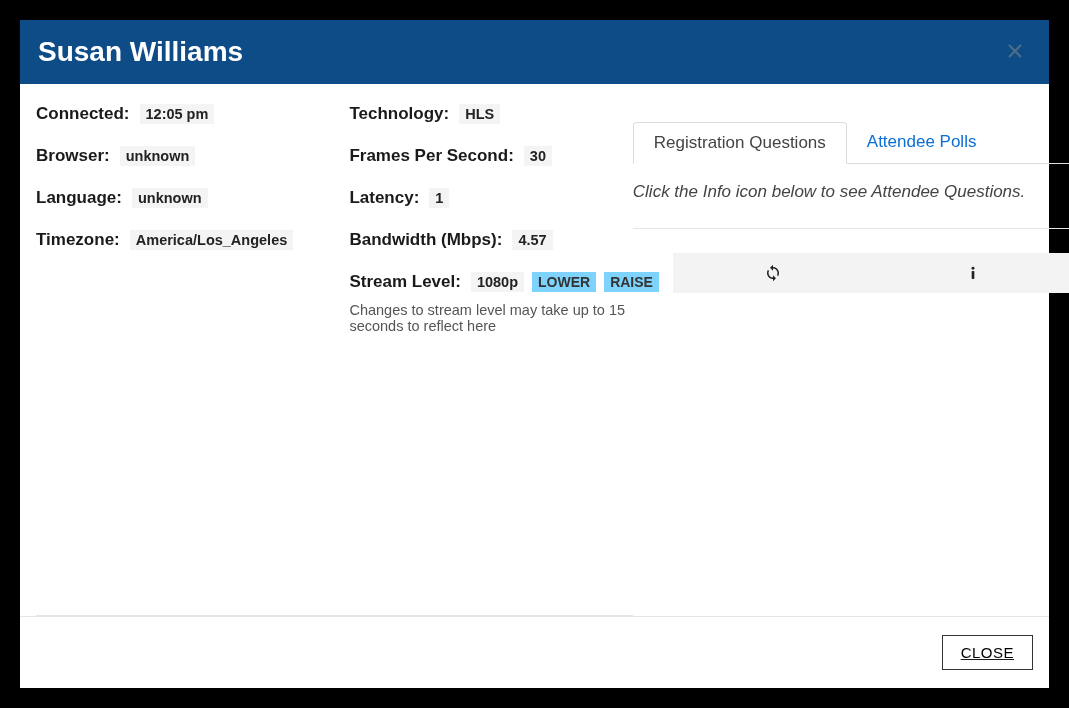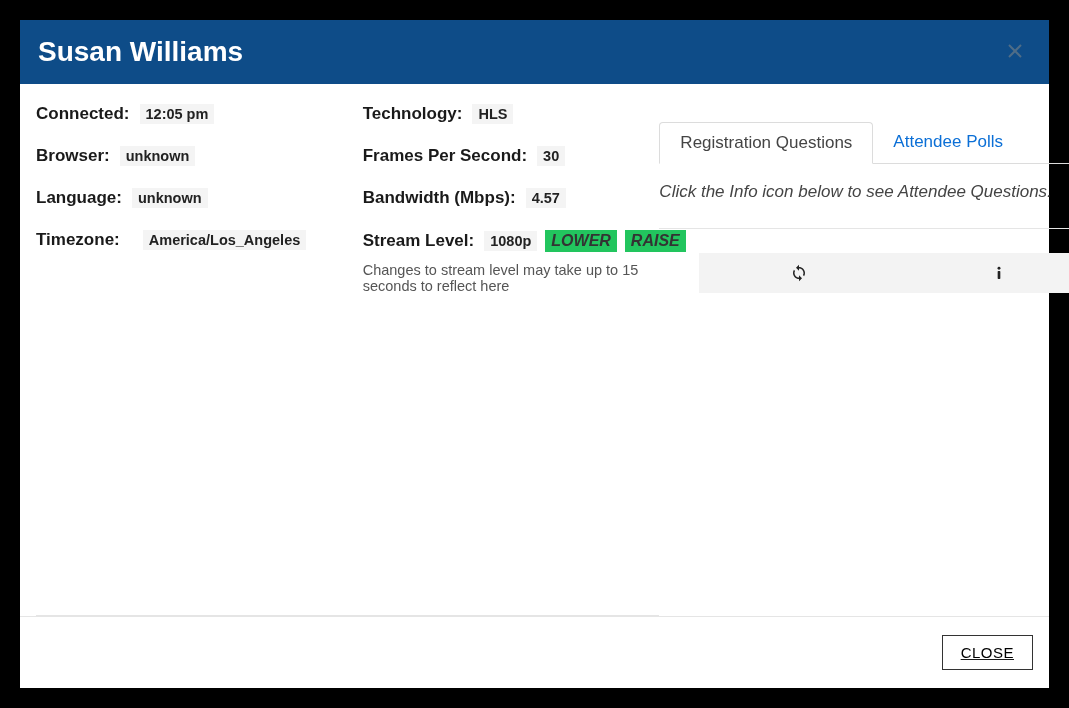--- a/index.html
+++ b/index.html
@@ -55,42 +55,41 @@
     padding-bottom: 18px;
     border-bottom: 1px solid #e5e5e5;
   }
   .col { flex: 1; min-width: 0; }
   .info-row {
     display: flex;
     align-items: center;
     margin-bottom: 22px;
     font-size: 17px;
   }
-  .info-row:last-child { margin-bottom: 0; gap: 13px; }
+  .info-row:last-child { margin-bottom: 0; }
   .info-label {
     font-weight: 700;
     margin-right: 10px;
     white-space: nowrap;
   }
   .info-value {
     font-size: 14.5px;
     font-weight: 600;
     background: #f4f4f4;
     padding: 2px 6px;
     color: #222;
   }
   .link-btn {
-    font-size: 16px;
+    font-size: 14px;
     font-weight: 600;
-    background: #22c55e;
+    background: #7dd3fc;
     padding: 2px 6px;
     margin-left: 8px;
     cursor: pointer;
     color: #333;
-    font-style: italic;
   }
   .caption {
     font-size: 14.5px;
     color: #555;
     margin-top: 10px;
   }
   .tabs-wrap {
     margin-top: 18px;
   }
   .tabs {
@@ -192,20 +191,24 @@
       <div class="col">
         <div class="info-row">
           <span class="info-label">Technology:</span>
           <span class="info-value">HLS</span>
         </div>
         <div class="info-row">
           <span class="info-label">Frames Per Second:</span>
           <span class="info-value">30</span>
         </div>
         <div class="info-row">
+          <span class="info-label">Latency:</span>
+          <span class="info-value">1</span>
+        </div>
+        <div class="info-row">
           <span class="info-label">Bandwidth (Mbps):</span>
           <span class="info-value">4.57</span>
         </div>
         <div>
           <div class="info-row" style="margin-bottom:4px;">
             <span class="info-label">Stream Level:</span>
             <span class="info-value">1080p</span>
             <span class="link-btn">LOWER</span>
             <span class="link-btn">RAISE</span>
           </div>

